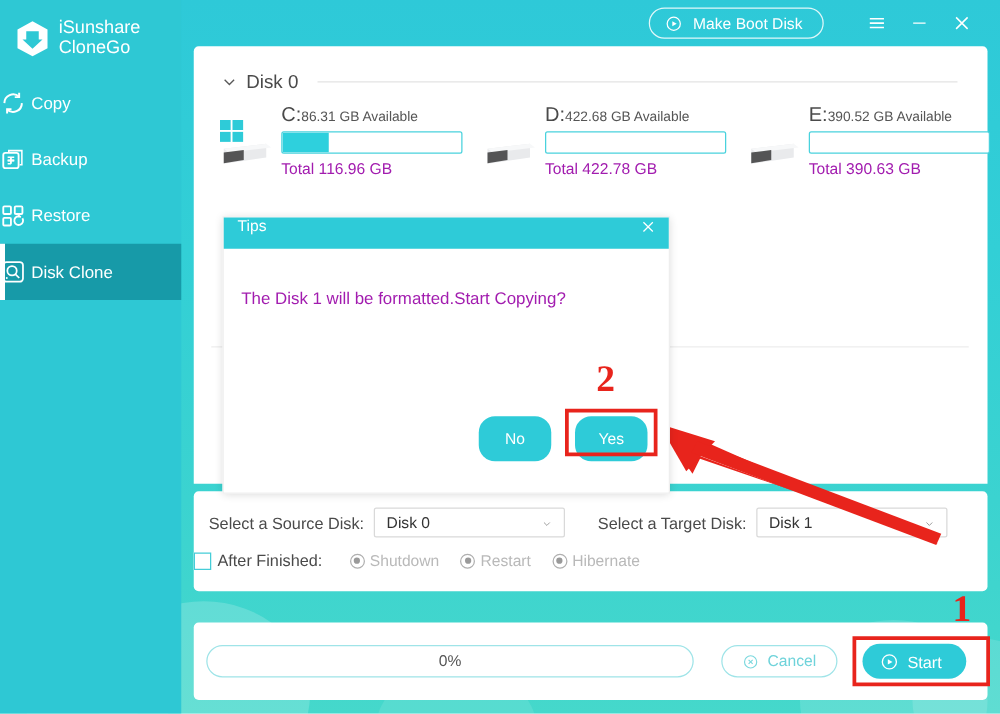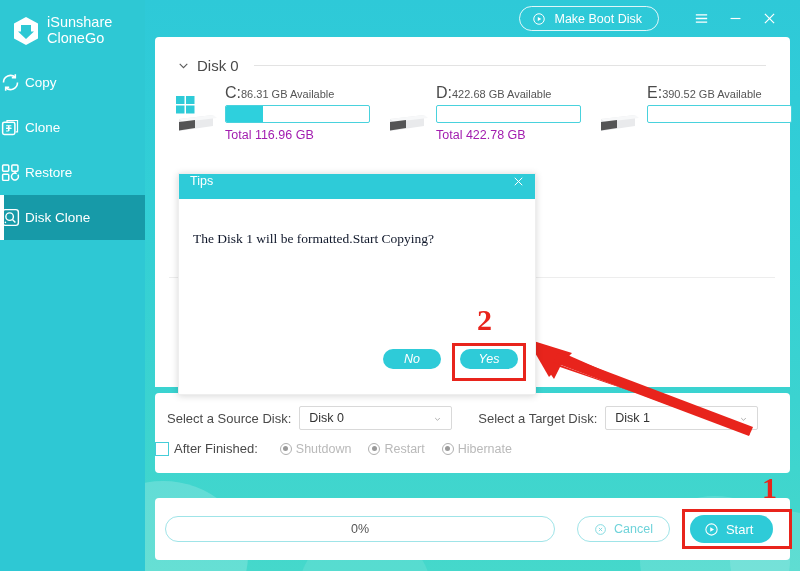--- a/index.html
+++ b/index.html
@@ -188,29 +188,29 @@
     box-shadow: 0 1px 7px rgba(0,0,0,0.16);
     border: 1px solid #eee;
   }
   .modal-bar {
     height: 25px; background: #2ecbd8;
     display: flex; align-items: flex-start; justify-content: space-between;
     padding: 0 9px 0 11px;
   }
   .modal-title { color: #fff; font-size: 12.5px; }
   .modal-close { color: #fff; cursor: pointer; line-height: 0; }
-  .modal-msg { padding: 32px 0 0 14px; font-size: 13.5px; color: #0f172a; font-family: Liberation Serif, serif; }
+  .modal-msg { padding: 32px 0 0 14px; font-size: 13.5px; color: #a21caf; }
   .modal-btns {
     position: absolute; right: 17px; bottom: 25px;
     display: flex; align-items: center; gap: 19px;
   }
   .pill {
-    width: 58px; height: 20px; border-radius: 13px;
+    width: 58px; height: 36px; border-radius: 13px;
     background: #2ecbd8; border: none; color: #fff;
-    font-size: 12.5px; cursor: pointer; font-style: italic;
+    font-size: 12.5px; cursor: pointer;
   }
 
   
   #arrow { position: absolute; left: 525px; top: 330px; z-index: 30; pointer-events: none; }
 </style>
 </head>
 <body>
 
 <div id="app">
 
@@ -245,21 +245,21 @@
       </div>
 
       <div class="nav-item">
         <svg class="ico" viewBox="0 0 24 24" fill="none" stroke="#fff" stroke-width="1.7">
           <rect x="3" y="6" width="14" height="14" rx="2"></rect>
           <path d="M7 10h6M7 13h6M7 16h3" stroke-width="1.3"></path>
           <path d="M10 9.5v7M6.5 13h7" stroke-width="0"></path>
           <path d="M10 10v6M7 13h6"></path>
           <path d="M8 6V4h12v13h-2" stroke-width="1.4"></path>
         </svg>
-        <span>Clone</span>
+        <span>Backup</span>
       </div>
 
       <div class="nav-item">
         <svg class="ico" viewBox="0 0 24 24" fill="none" stroke="#fff" stroke-width="1.7">
           <rect x="3" y="3.5" width="7" height="7" rx="1"></rect>
           <rect x="13.5" y="3.5" width="7" height="7" rx="1"></rect>
           <rect x="3" y="14" width="7" height="7" rx="1"></rect>
           <path d="M20.5 14.5a4 4 0 1 1-3.5-1.9"></path>
             <path d="M17.6 10.6l-.6 2.2 2.2.4"></path>
         </svg>
@@ -360,20 +360,21 @@
             <path d="M6 25 L40 21 L44 24 L10 28 Z" fill="#f7f8f9"></path>
             <path d="M6 28 L22 26 L22 34 L6 36.5 Z" fill="#333" opacity=".82"></path>
           </svg>
           <div class="vol-body">
             <div class="vol-title">
               <span class="letter">E:</span><span>390.52 GB Available</span>
             </div>
             <div class="bar">
               <div class="fill" style="width: 0%;"></div>
             </div>
+            <div class="vol-total">Total 390.63 GB</div>
           </div>
         </div>
 
       </div>
       <div class="divider-line"></div>
     </div>
 
     <div class="panel" id="panel-select">
       <div class="select-row">
         <span class="select-label">Select a Source Disk:</span>

